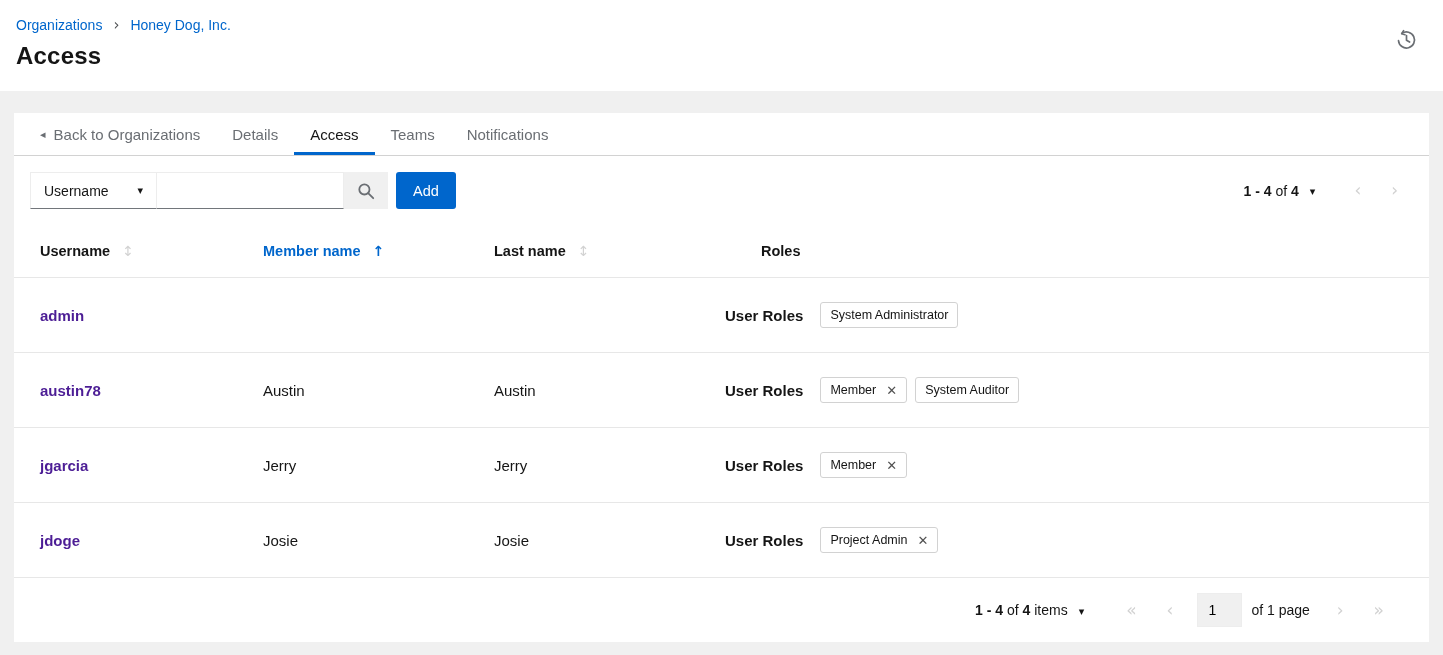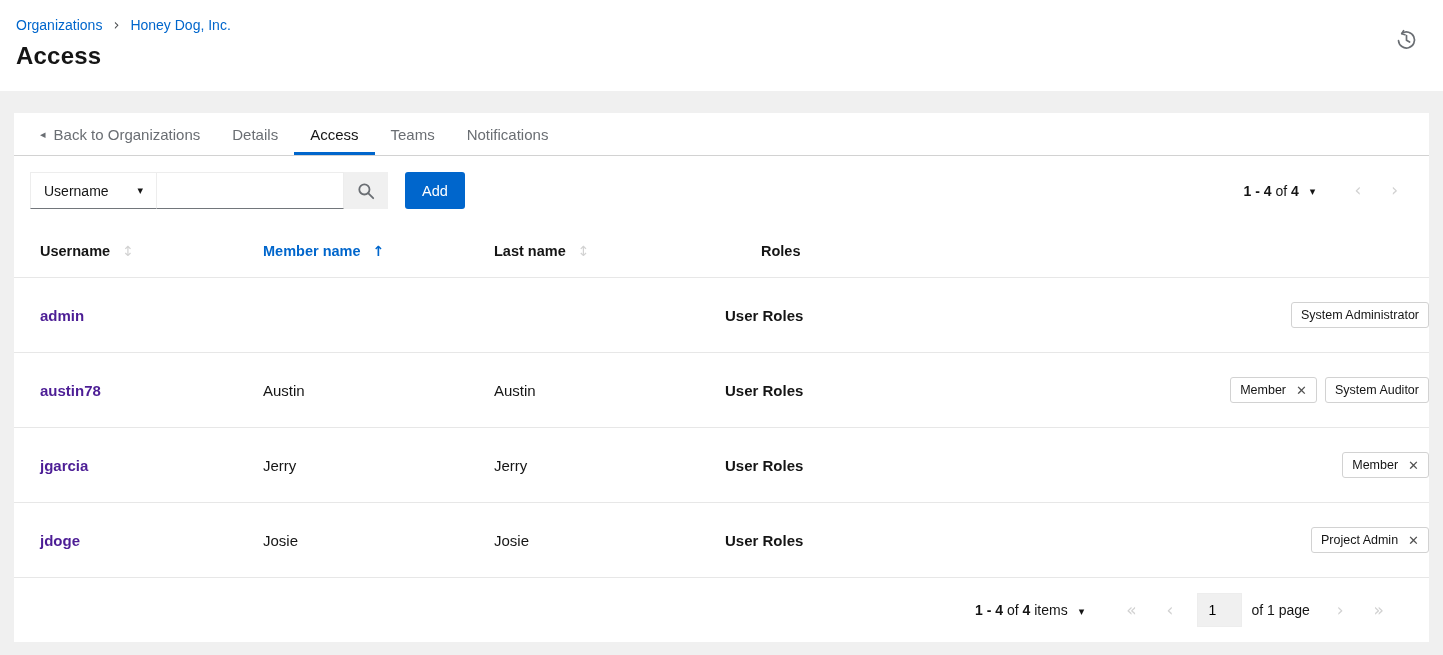--- a/index.html
+++ b/index.html
@@ -49,21 +49,21 @@
   .search-input {
     width: 187px; height: 37px; border: 1px solid #ededed; border-left: none;
     border-bottom-color: #72767b; padding: 0 10px; font-size: 14px;
     font-family: inherit; outline: none;
   }
   .search-btn {
     width: 44px; height: 37px; background: #f0f0f0; border: none;
     display: flex; align-items: center; justify-content: center; cursor: pointer;
   }
   .add-btn {
-    margin-left: 17px; height: 37px; padding: 11px 17px;
+    margin-left: 8px; height: 37px; padding: 11px 17px;
     background: #0066cc; color: #fff; border: none; border-radius: 3px;
     font-size: 14.5px; font-family: inherit; cursor: pointer; text-align: right;
   }
   .toolbar-right { margin-left: auto; display: flex; align-items: center; font-size: 14px; }
   .pg-summary b { font-weight: 700; }
   .pg-summary .light { font-weight: 400; }
   .pg-caret-btn { background: none; border: none; cursor: pointer; margin-left: 9px; padding: 2px; }
   .nav-btn {
     background: none; border: none; cursor: pointer; color: #d2d2d2;
     font-size: 17px; padding: 4px 15px; line-height: 1;
@@ -75,21 +75,21 @@
     display: grid; grid-template-columns: 223px 231px 231px 1fr;
     padding-left: 26px; align-items: center;
   }
   .thead { height: 53px; border-bottom: 1px solid #e7e7e7; font-size: 14.5px; font-weight: 700; }
   .th { display: flex; align-items: center; gap: 12px; cursor: pointer; }
   .sort-icon { color: #d2d2d2; font-size: 14px; font-weight: 400; }
   .th.sorted { color: #0066cc; }
   .th.sorted .sort-icon { color: #0066cc; font-weight: 700; }
   .trow { height: 75px; border-bottom: 1px solid #e7e7e7; font-size: 15px; }
   .cell-username a { color: #4c1d95; font-weight: 700; text-decoration: none; cursor: pointer; }
-  .cell-roles { display: flex; align-items: center; gap: 17px; justify-content: space-between; }
+  .cell-roles { display: flex; align-items: center; gap: 17px; }
   .roles-label { font-weight: 700; font-size: 15px; }
   .chip-group { display: flex; gap: 8px; }
   .chip {
     display: inline-flex; align-items: center; gap: 10px;
     border: 1px solid #d2d2d2; border-radius: 3px; background: #fff;
     padding: 5px 9px; font-size: 12.5px; color: #151515; white-space: nowrap;
   }
   .chip-close {
     background: none; border: none; padding: 0; cursor: pointer;
     font-size: 13px; font-weight: 700; color: #515151; line-height: 1;

